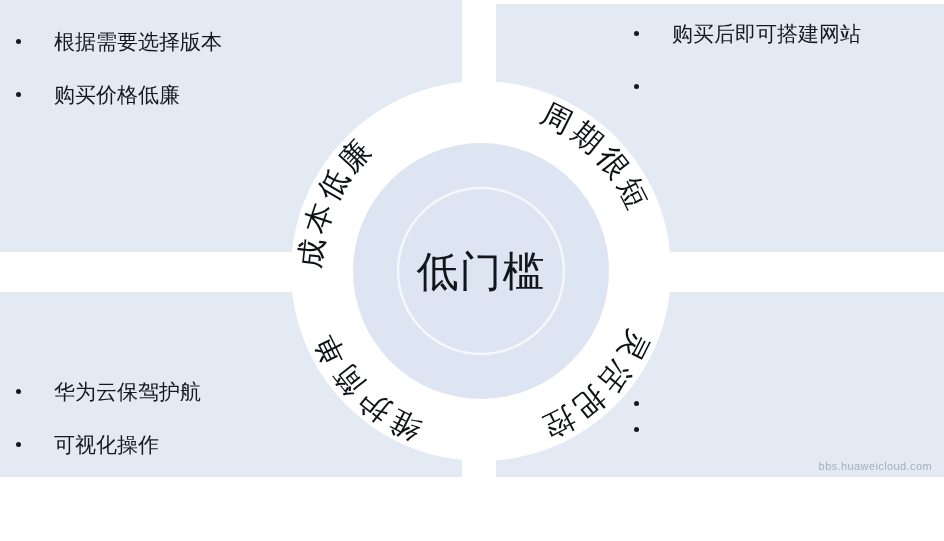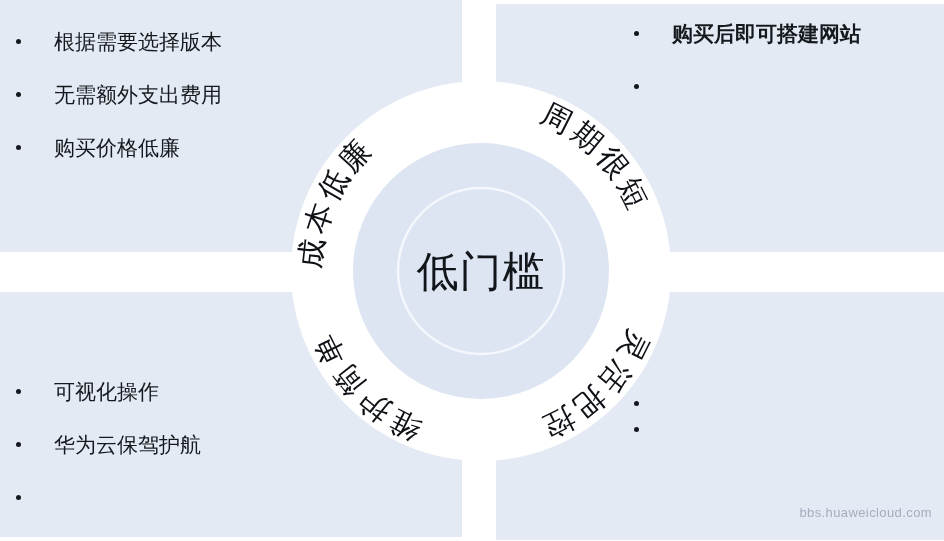--- a/index.html
+++ b/index.html
@@ -6,21 +6,21 @@
     margin: 0;
     padding: 0;
     background: #ffffff;
   }
   body {
     font-family: "Liberation Sans", "DejaVu Sans", sans-serif;
   }
   #stage {
     position: relative;
     width: 944px;
-    height: 540px;
+    height: 477px;
     background: #ffffff;
     overflow: hidden;
   }
 
   
   .panel {
     position: absolute;
     background: #e4eaf4;
     box-sizing: border-box;
   }
@@ -50,21 +50,21 @@
     position: absolute;
     left: 2px;
     top: 11px;
     width: 5px;
     height: 5px;
     border-radius: 50%;
     background: #15191e;
   }
 
   .list-tl { left: 14px;  top: 28px; }
-  .list-tr { left: 632px; top: 20px; font-weight: bold; }
+  .list-tr { left: 632px; top: 20px; }
   .list-bl { left: 14px;  top: 378px; }
   .list-br { left: 632px; top: 390px; }
 
   
   #circle-wrap {
     position: absolute;
     left: 286px;
     top: 76px;
     width: 390px;
     height: 390px;
@@ -81,53 +81,52 @@
     font-family: "Liberation Sans", "DejaVu Sans", sans-serif;
     font-size: 42px;
     fill: #12161b;
     letter-spacing: 1px;
   }
 
   
   #watermark {
     position: absolute;
     right: 12px;
-    bottom: 20px;
-    font-size: 13px;
+    bottom: 5px;
+    font-size: 11px;
     color: #9aa4b4;
     letter-spacing: 0.4px;
     opacity: 0.85;
     white-space: nowrap;
     text-align: right;
   }
 </style>
 </head>
 <body>
 
 <div id="stage">
 
   <div class="panel tl"></div>
   <div class="panel tr"></div>
   <div class="panel bl"></div>
   <div class="panel br"></div>
 
   <ul class="bullets list-tl">
     <li><span class="dot"></span><span>根据需要选择版本</span></li>
-    <li><span class="dot"></span><span>无需额外支出费用</span></li>
     <li><span class="dot"></span><span>购买价格低廉</span></li>
   </ul>
 
   <ul class="bullets list-tr">
     <li><span class="dot"></span><span>购买后即可搭建网站</span></li>
     <li><span class="dot"></span></li>
   </ul>
 
   <ul class="bullets list-bl">
+    <li><span class="dot"></span><span>华为云保驾护航</span></li>
     <li><span class="dot"></span><span>可视化操作</span></li>
-    <li><span class="dot"></span><span>华为云保驾护航</span></li>
     <li><span class="dot"></span></li>
   </ul>
 
   <ul class="bullets list-br">
     <li><span class="dot"></span></li>
     <li><span class="dot"></span></li>
   </ul>
 
   <div id="circle-wrap">
     <svg id="circle-svg" viewBox="0 0 390 390" xmlns="http://www.w3.org/2000/svg">

